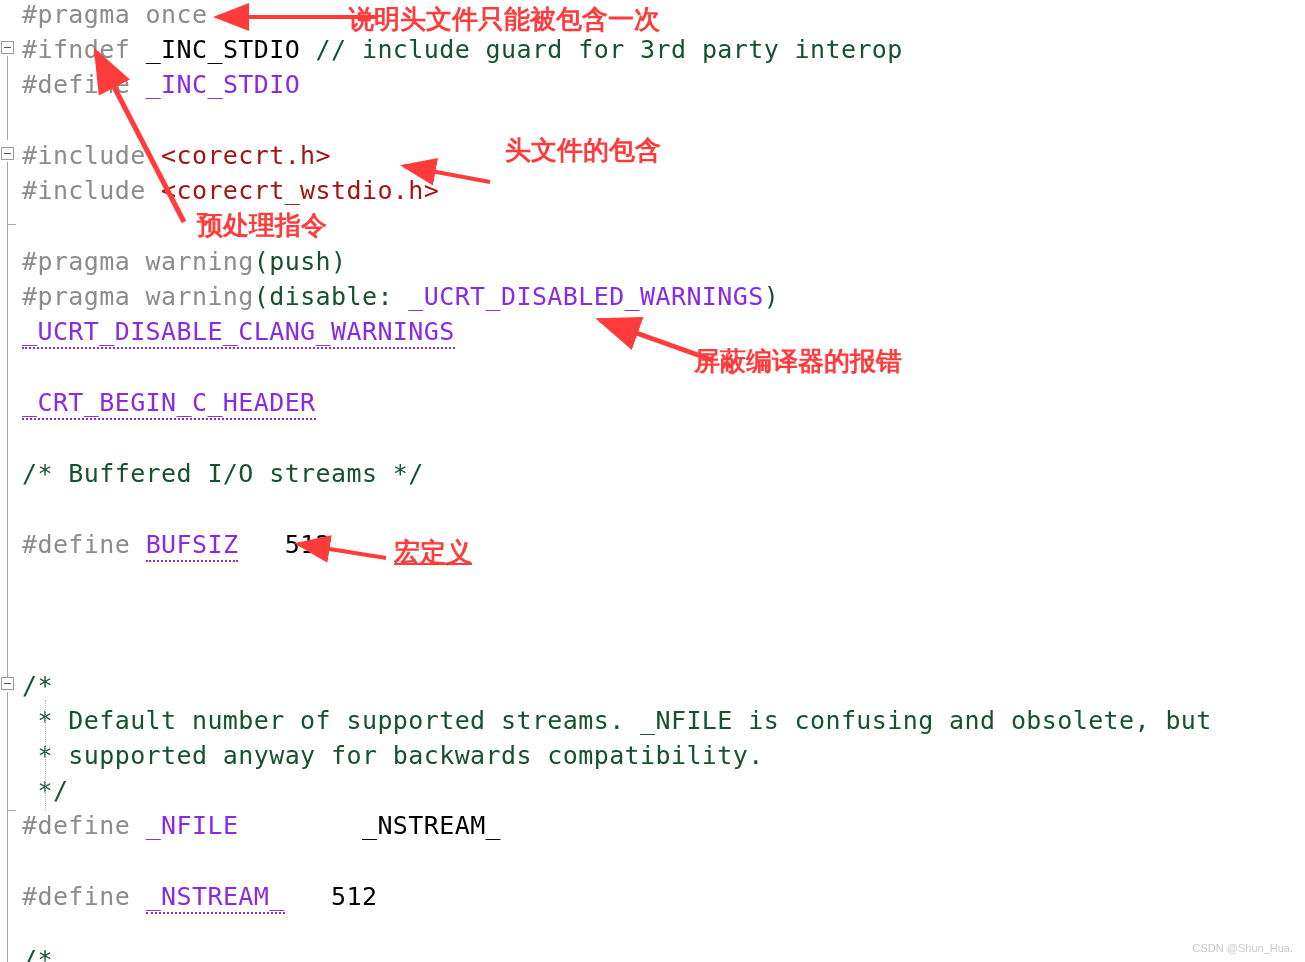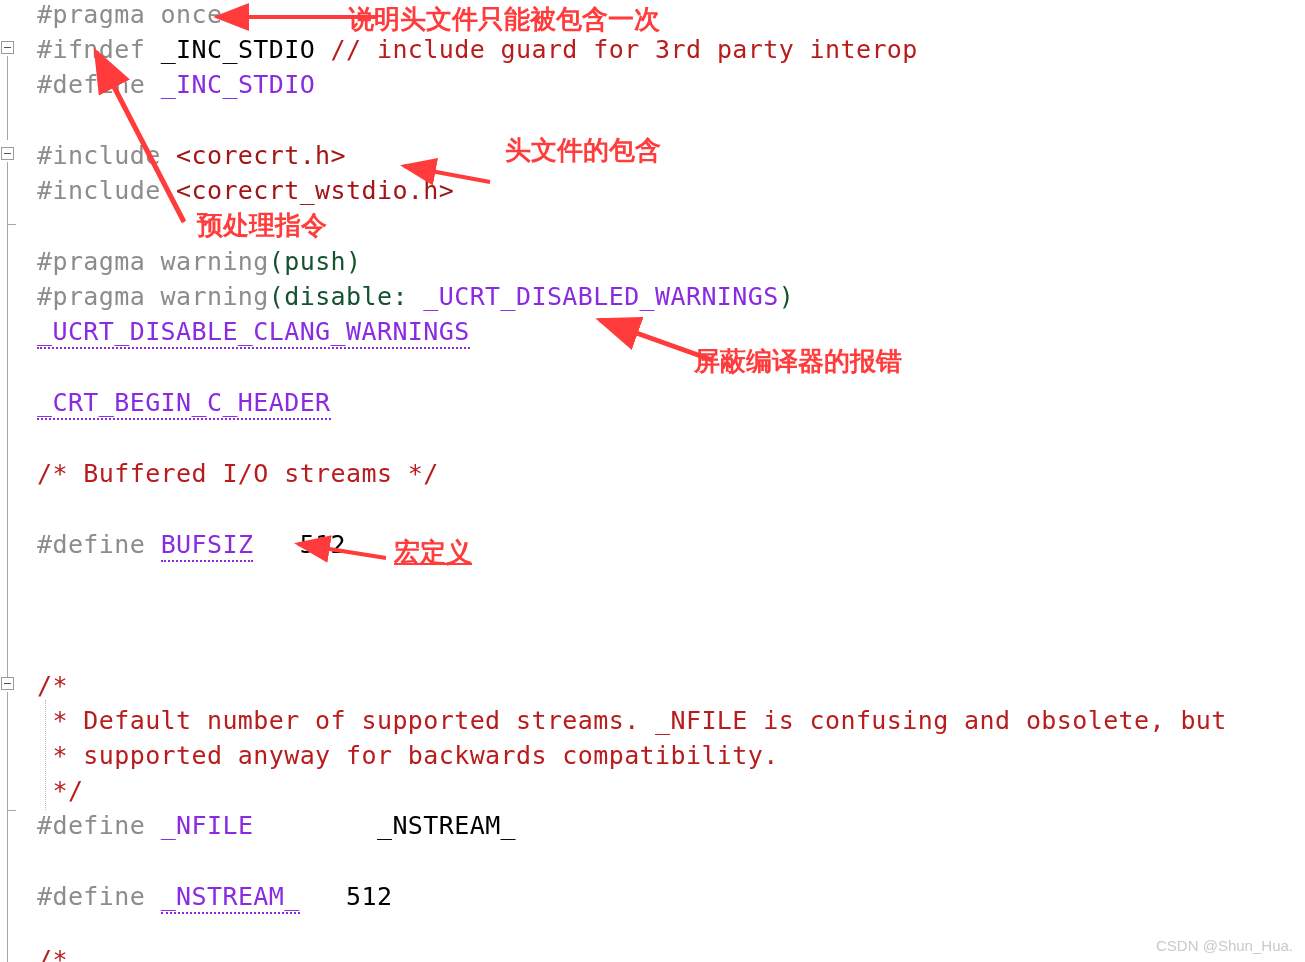--- a/index.html
+++ b/index.html
@@ -61,27 +61,26 @@
 
   
   .code-line {
     position: absolute;
     left: 22px;
     white-space: pre;
     font-family: "DejaVu Sans Mono", monospace;
     font-size: 25px;
     line-height: 30px;
     letter-spacing: 0.4px;
-    margin-left: 15px;
   }
   .tok-pre   { color: #8c8c8c; }            
   .tok-id    { color: #000000; }            
   .tok-macro { color: #8a2be2; }            
   .tok-str   { color: #a31515; }            
-  .tok-cmt   { color: #b91c1c; text-align: right; }            
+  .tok-cmt   { color: #14532d; text-align: right; }            
   .tok-num   { color: #000000; }            
   .tok-punc  { color: #14532d; }
   .macro-underline {
     border-bottom: 2px dotted #8a2be2;
     padding-bottom: 1px;
   }
 
   
   .indent-guide {
     position: absolute;
@@ -106,21 +105,21 @@
     white-space: nowrap;
   }
 
   
   #watermark {
     position: absolute;
     right: 12px;
     bottom: 8px;
     color: #c9c9c9;
     font-family: "Liberation Sans", sans-serif;
-    font-size: 15px;
+    font-size: 11px;
     white-space: nowrap;
   }
 </style>
 </head>
 <body>
 
 <div id="editor">
 
   <div id="gutter">
       <div class="fold-line" style="left: 7px; top: 224px; height: 453px;"></div>

